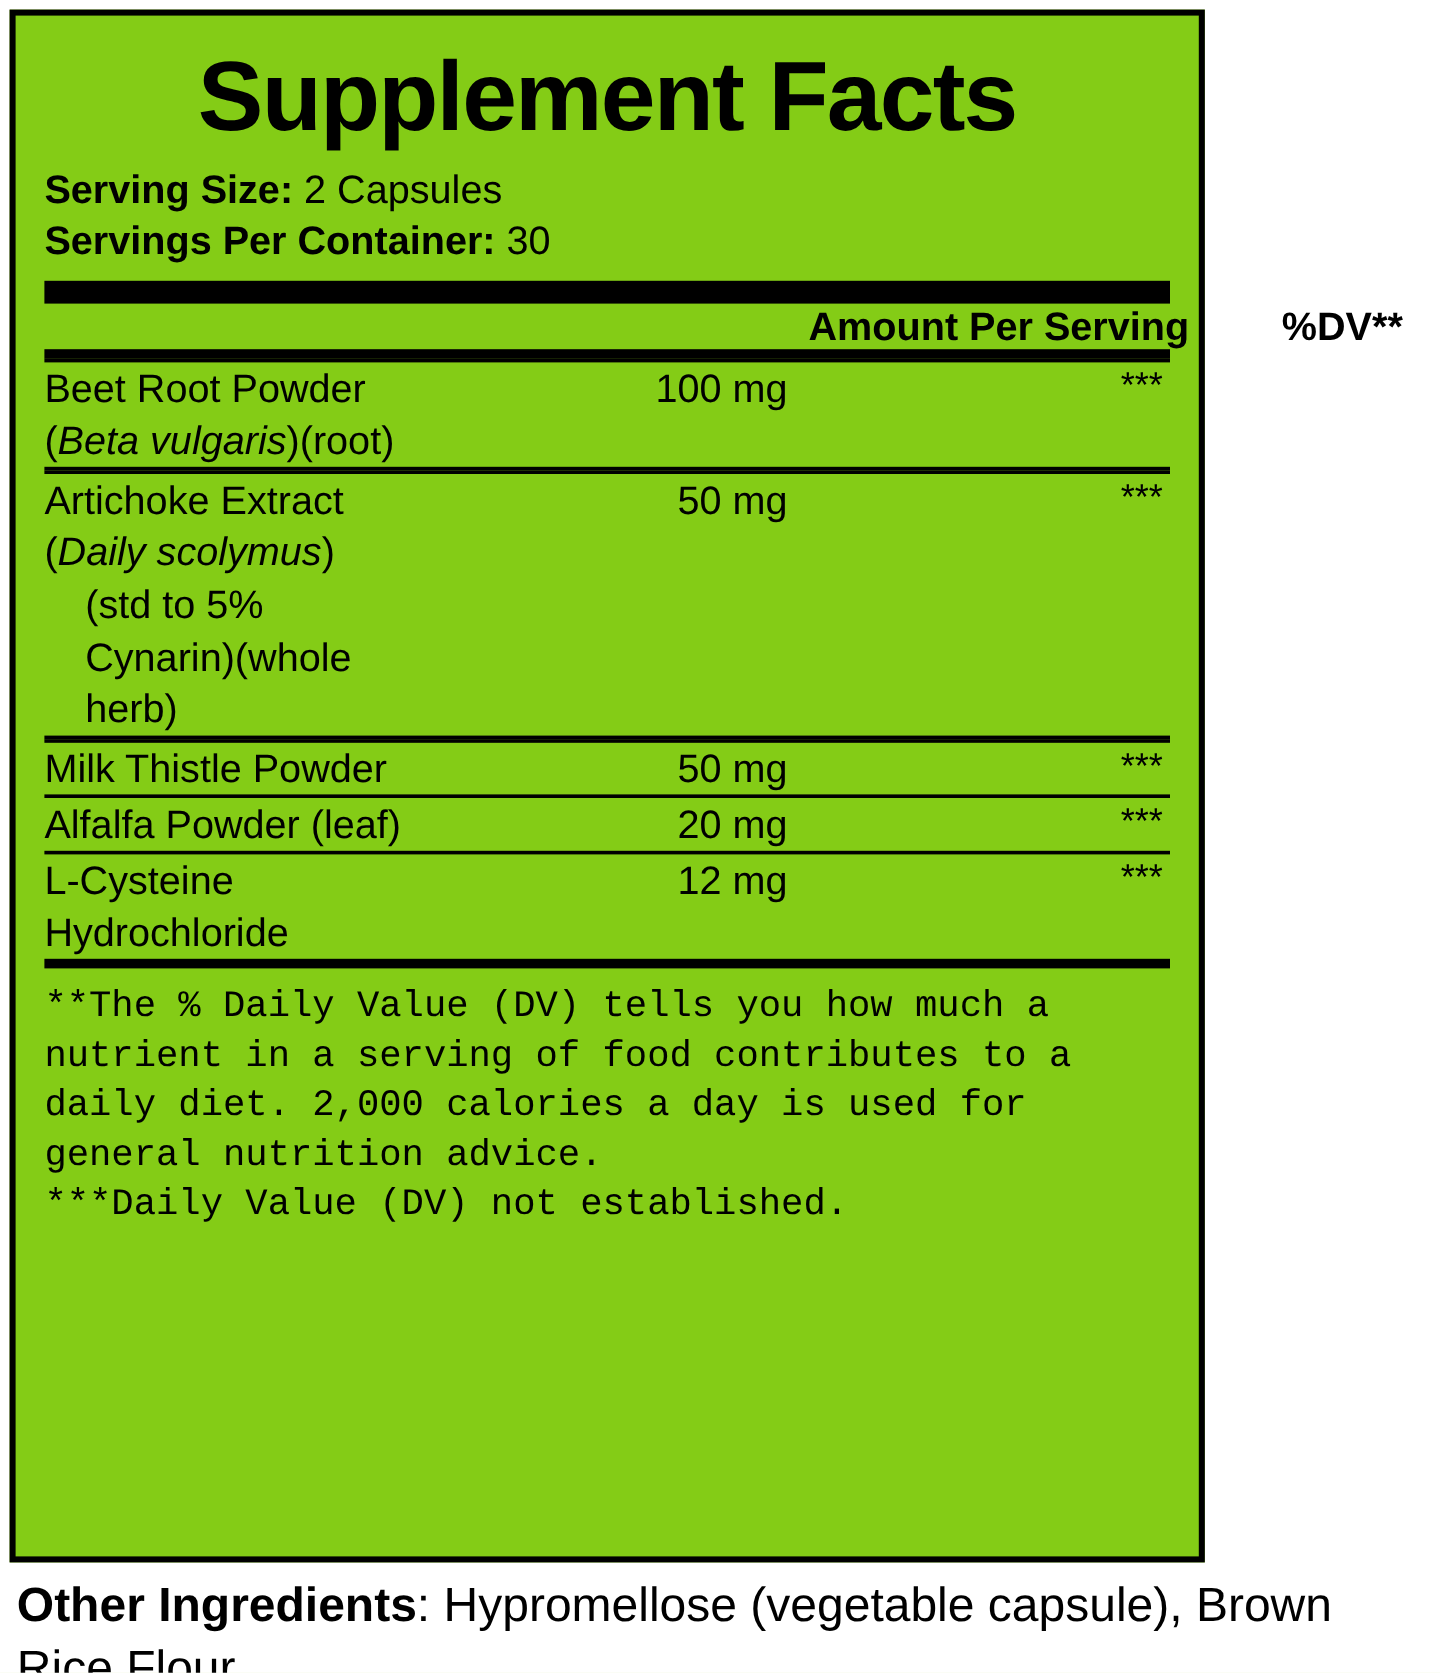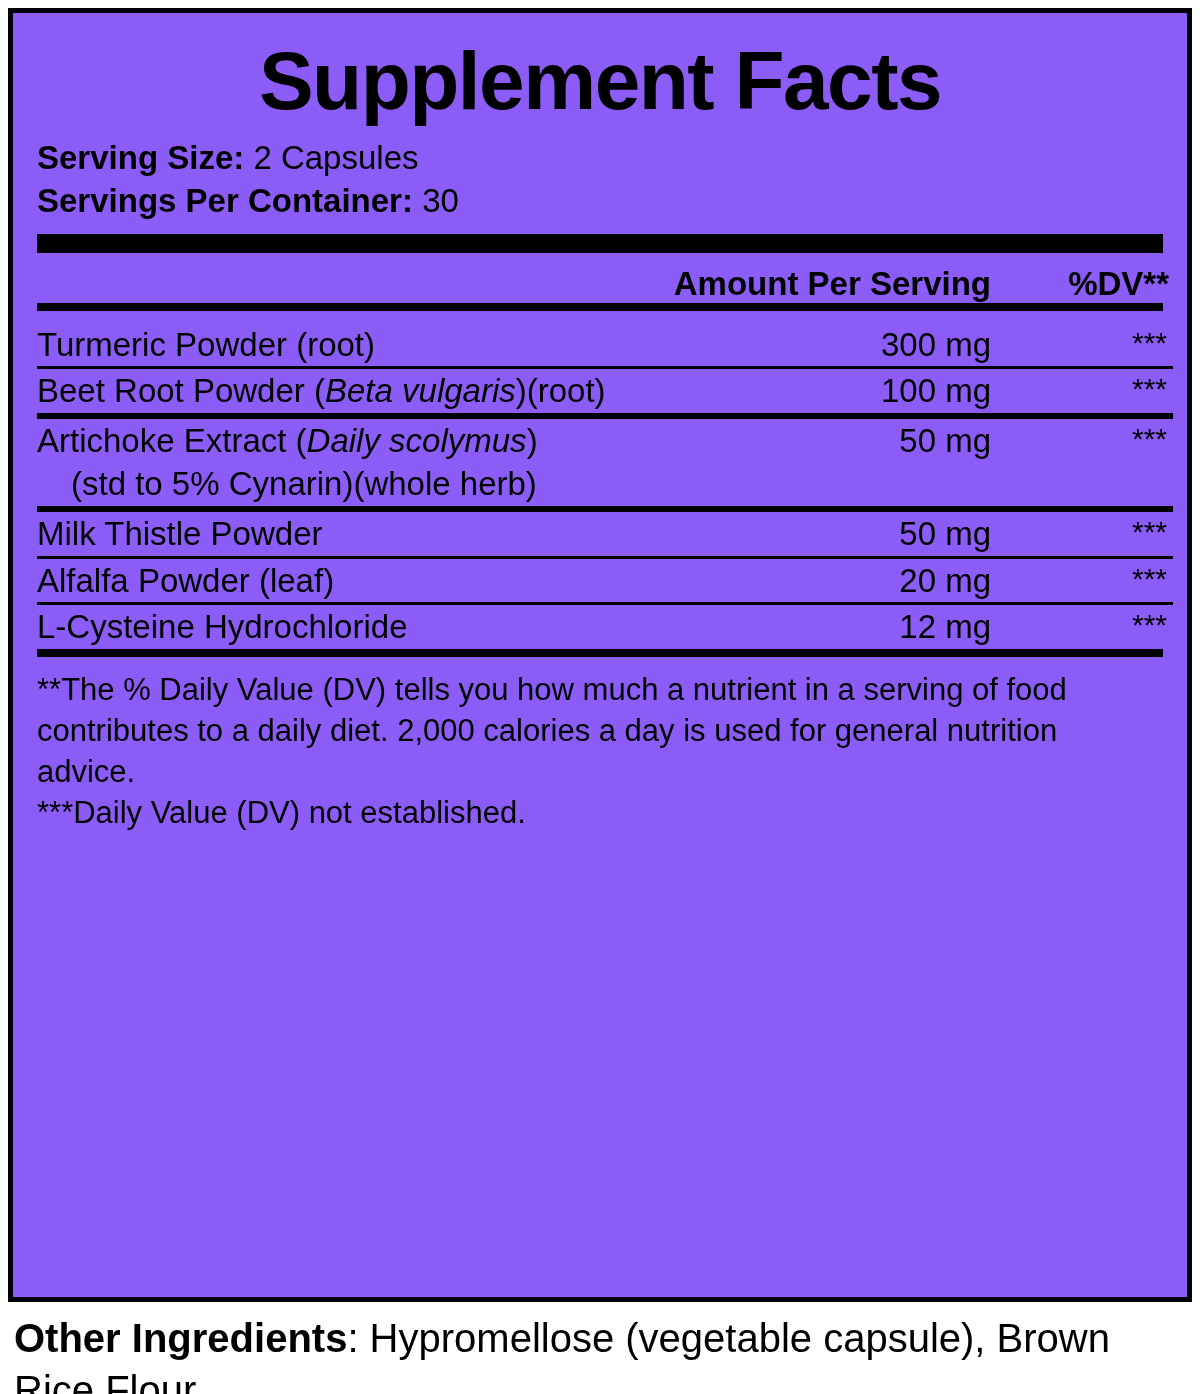--- a/index.html
+++ b/index.html
@@ -14,24 +14,24 @@
     font-family: "Liberation Sans", sans-serif;
     color: #000000;
     position: relative;
     overflow: hidden;
   }
 
   .panel {
     position: absolute;
     left: 8px;
     top: 8px;
-    width: 1184px;
+    width: 996px;
     height: 1294px;
     border: 5px solid #000000;
-    background: #8b5cf6;
+    background: #84cc16;
     padding: 14px 24px 10px 24px;
   }
 
   .title {
     font-size: 82px;
     font-weight: bold;
     line-height: 0.98;
     letter-spacing: -1.5px;
     text-align: center;
     margin: 14px 0 16px 0;
@@ -53,21 +53,20 @@
   .rule-med {
     height: 8px;
     background: #000000;
     margin: 0;
   }
 
   table.facts {
     width: 100%;
     border-collapse: collapse;
     table-layout: fixed;
-    margin-top: 12px;
   }
   table.facts td, table.facts th {
     padding: 0;
     vertical-align: top;
   }
 
   .col-name  { width: 600px; }
   .col-amt   { width: 360px; }
   .col-dv    { width: 176px; }
 
@@ -95,20 +94,21 @@
     padding-left: 34px;
   }
   .ital { font-style: italic; }
 
   .sep-thin { height: 3px; background: #000; }
 
   .footnotes {
     font-size: 31px;
     line-height: 1.33;
     padding: 12px 0 0 0;
+    font-family: Liberation Mono, monospace;
   }
   .footnotes p { margin: 0; }
 
   .other {
     position: absolute;
     left: 8px;
     top: 1312px;
     width: 1184px;
     font-size: 40px;
     line-height: 1.3;
@@ -141,27 +141,20 @@
       <td class="col-amt">Amount Per Serving</td>
       <td class="col-dv">%DV**</td>
     </tr>
   </tbody>
     </table>
 
   <div class="rule-med"></div>
 
   <table class="facts">
     <tbody>
-        <tr class="ing-row">
-      <td class="col-name">
-        <span>Turmeric Powder (root)</span><span class="ital"></span><span></span>
-      </td>
-      <td class="col-amt">300 mg</td>
-      <td class="col-dv">***</td>
-    </tr>
     <tr>
           <td colspan="3">
             <div class="sep-thin"></div>
           </td>
         </tr>
 
     <tr class="ing-row">
       <td class="col-name">
         <span>Beet Root Powder (</span><span class="ital">Beta vulgaris</span><span>)(root)</span>
       </td>

